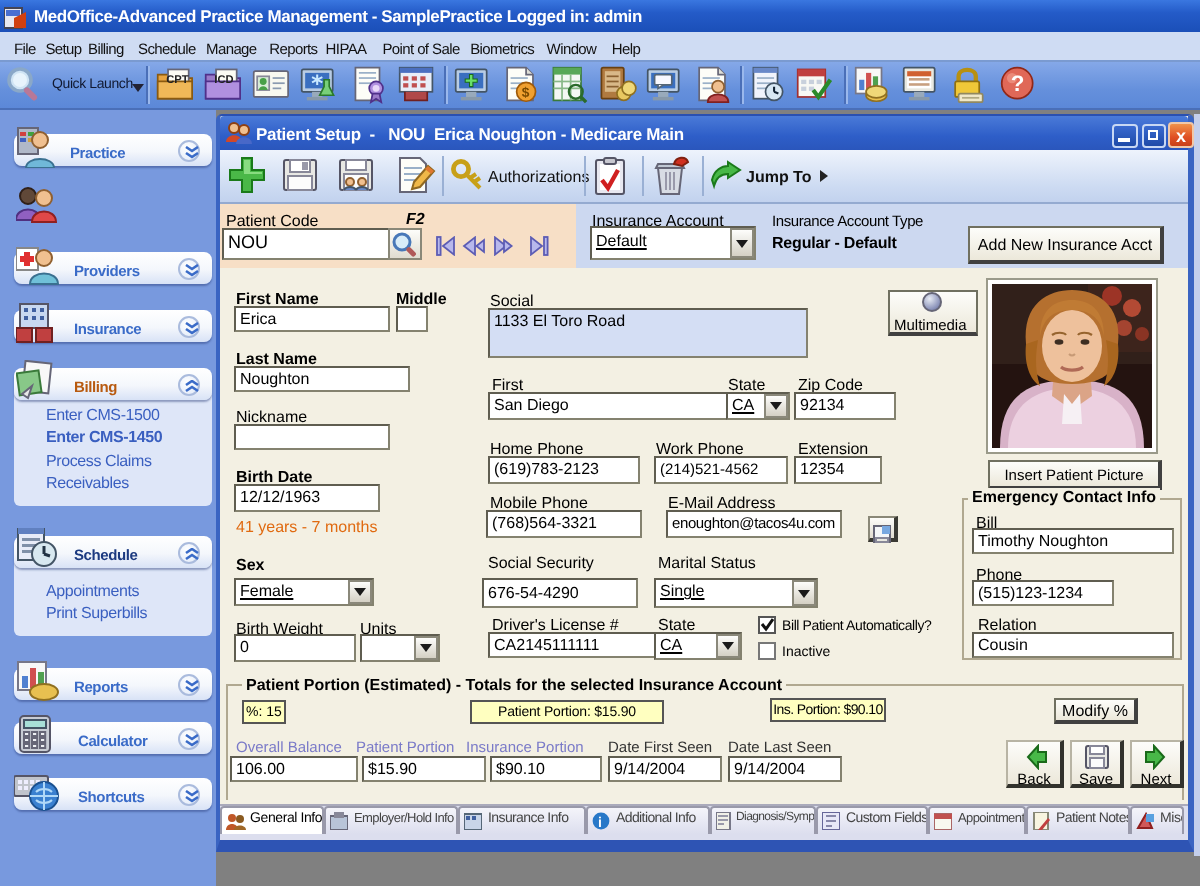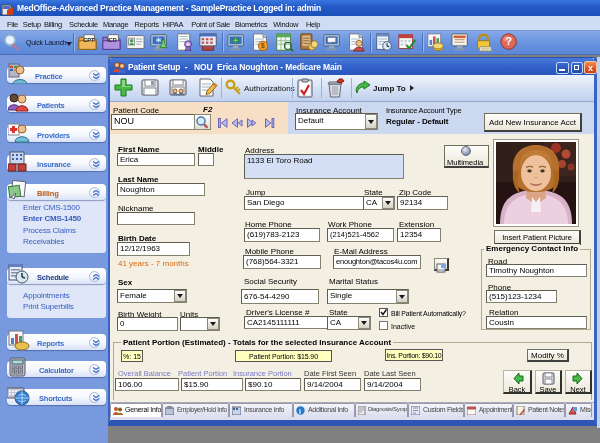--- a/index.html
+++ b/index.html
@@ -2,21 +2,21 @@
 <html><head>
 <meta charset="utf-8">
 <style>
 * { margin:0; padding:0; box-sizing:border-box; }
 html,body { width:600px; height:443px; overflow:hidden; }
 #app { position:relative; width:600px; height:443px; font-family:"Liberation Sans",sans-serif; background:#808080; }
 .abs { position:absolute; }
 .lbl { position:absolute; font-size:8px; color:#000; white-space:nowrap; line-height:9px; }
 .b { font-weight:bold; }
 .tb { position:absolute; background:#fff; border:1px solid #84826f; border-top-color:#5f5d50; border-left-color:#5f5d50; font-size:8px; line-height:11px; padding:0 0 0 2px; color:#000; white-space:nowrap; overflow:hidden; }
-.combo { position:absolute; background:#fff; border:1px solid #84826f; border-top-color:#5f5d50; border-left-color:#5f5d50; font-size:8px; line-height:11px; padding:0 0 12px 2px; color:#000; white-space:nowrap; overflow:hidden; }
+.combo { position:absolute; background:#fff; border:1px solid #84826f; border-top-color:#5f5d50; border-left-color:#5f5d50; font-size:8px; line-height:11px; padding:0 0 12px 2px; color:#000; white-space:nowrap; overflow:hidden;text-decoration:underline; }
 .carr { position:absolute; right:0px; top:0px; bottom:0px; width:12px; background:linear-gradient(#fdfdfb,#d4d0c4); border:1px solid #8a887a; font-size:0; }
 .carr::after { content:''; position:absolute; left:50%; top:50%; margin:-2px 0 0 -3px; border-left:3px solid transparent; border-right:3px solid transparent; border-top:4px solid #1a1a1a; }
 .sbbar { position:absolute; left:7px; width:99px; height:16px; background:linear-gradient(#ffffff,#f4f7fc 55%,#d8e2f6); border-radius:4px; box-shadow:0 1px 1px rgba(40,60,120,.45); }
 .sbtxt { position:absolute; top:5px; font-size:7.5px; font-weight:bold; color:#3a6bc8; letter-spacing:-0.2px; }
 .chev { position:absolute; right:6px; top:2.5px; width:11px; height:11px; background:radial-gradient(circle at 40% 35%,#ffffff,#dfe8f8); border:1px solid #aabbdd; border-radius:50%; }
 .chev svg { position:absolute; left:1.5px; top:2px; }
 .sblink { font-size:8px; color:#3a5fc0; letter-spacing:-0.2px; }
 .navbtn { position:absolute; top:370px; width:29px; height:24px; background:linear-gradient(#fdfdfa,#ece8da); border:1px solid #b8b4a4; border-right:2px solid #32322c; border-bottom:2px solid #32322c; text-align:center; font-size:7.5px; }
 .navbtn svg { display:block; margin:1px auto 0; }
 .tabic { position:absolute; left:2px; top:2px; }
@@ -240,28 +240,20 @@
 <div class="abs" style="left:7px;top:274px;width:99px;height:44px;background:#dee6f8;border-radius:0 0 3px 3px;"></div>
 <div class="abs sblink" style="left:23px;top:203px;">Enter CMS-1500</div>
 <div class="abs sblink" style="left:23px;top:214px;font-weight:bold;">Enter CMS-1450</div>
 <div class="abs sblink" style="left:23px;top:226px;">Process Claims</div>
 <div class="abs sblink" style="left:23px;top:237px;">Receivables</div>
 <div class="abs sblink" style="left:23px;top:291px;">Appointments</div>
 <div class="abs sblink" style="left:23px;top:302px;">Print Superbills</div>
 
 <div class="sbbar" style="top:67px;">
       <span class="sbtxt" style="left:28px;">Practice</span>
-      <span class="chev">
-        <svg width="8" height="7" viewBox="0 0 8 7">
-          <path d="M1 0.5 L4 2.5 L7 0.5 M1 3.5 L4 5.5 L7 3.5" fill="none" stroke="#3a6bc8" stroke-width="1.3"></path>
-        </svg>
-      </span>
-    </div>
-<div class="sbbar" style="top:96px;">
-      <span class="sbtxt" style="left:30px;">Patients</span>
       <span class="chev">
         <svg width="8" height="7" viewBox="0 0 8 7">
           <path d="M1 0.5 L4 2.5 L7 0.5 M1 3.5 L4 5.5 L7 3.5" fill="none" stroke="#3a6bc8" stroke-width="1.3"></path>
         </svg>
       </span>
     </div>
 <div class="sbbar" style="top:126px;">
       <span class="sbtxt" style="left:30px;">Providers</span>
       <span class="chev">
         <svg width="8" height="7" viewBox="0 0 8 7">
@@ -524,25 +516,25 @@
 <div class="abs lbl" style="left:296px;top:106px;font-size:8px;">Insurance Account</div>
 <div class="combo" style="left:295px;top:113px;width:83px;height:17px;font-size:8px;line-height:14px;">Default<span class="carr"></span></div>
 <div class="abs lbl" style="left:386px;top:106px;font-size:7.5px;letter-spacing:-0.2px;">Insurance Account Type</div>
 <div class="abs lbl" style="left:386px;top:117px;font-size:8px;font-weight:bold;letter-spacing:-0.1px;">Regular - Default</div>
 <div class="abs" style="left:484px;top:113px;width:98px;height:19px;background:linear-gradient(#fdfdfa,#ece8da);border:1px solid #707060;border-right:2px solid #404040;border-bottom:2px solid #404040;font-size:8px;text-align:center;line-height:17px;">Add New Insurance Acct</div>
 
 <div class="abs lbl b" style="left:118px;top:145px;font-size:8px;">First Name</div>
 <div class="tb" style="left:117px;top:153px;width:78px;height:13px;">Erica</div>
 <div class="abs lbl b" style="left:198px;top:145px;font-size:8px;">Middle</div>
 <div class="tb" style="left:198px;top:153px;width:16px;height:13px;"></div>
-<div class="abs lbl" style="left:245px;top:146px;font-size:8px;">Address</div>
+<div class="abs lbl" style="left:245px;top:146px;font-size:8px;">Social</div>
 <div class="tb" style="left:244px;top:154px;width:160px;height:25px;background:#d4def4;">1133 El Toro Road</div>
 <div class="abs lbl b" style="left:118px;top:175px;font-size:8px;">Last Name</div>
 <div class="tb" style="left:117px;top:183px;width:88px;height:13px;">Noughton</div>
-<div class="abs lbl" style="left:246px;top:188px;font-size:8px;">Jump</div>
+<div class="abs lbl" style="left:246px;top:188px;font-size:8px;">First</div>
 <div class="tb" style="left:244px;top:196px;width:121px;height:14px;">San Diego</div>
 <div class="abs lbl" style="left:364px;top:188px;font-size:8px;">State</div>
 <div class="combo" style="left:363px;top:196px;width:32px;height:14px;font-size:8px;">CA<span class="carr"></span></div>
 <div class="abs lbl" style="left:399px;top:188px;font-size:8px;">Zip Code</div>
 <div class="tb" style="left:397px;top:196px;width:51px;height:14px;">92134</div>
 <div class="abs lbl" style="left:118px;top:204px;font-size:8px;">Nickname</div>
 <div class="tb" style="left:117px;top:212px;width:78px;height:13px;"></div>
 <div class="abs lbl" style="left:245px;top:220px;font-size:8px;">Home Phone</div>
 <div class="tb" style="left:244px;top:228px;width:76px;height:14px;">(619)783-2123</div>
 <div class="abs lbl" style="left:328px;top:220px;font-size:8px;">Work Phone</div>
@@ -611,21 +603,21 @@
 <path d="M30 25.5 C32 24 36 24 37 25.5" stroke="#96642e" stroke-width="1.1" fill="none"></path>
 <path d="M43 25.5 C44 24 48 24 50 25.5" stroke="#96642e" stroke-width="1.1" fill="none"></path>
 <path d="M38.5 35 C39.5 36 40.5 36 41.5 35" stroke="#c79a76" fill="none"></path>
 <path d="M34.5 41.5 C37 43.6 43 43.6 45.5 41.5" stroke="#b06a56" stroke-width="1.6" fill="none"></path>
 <path d="M36 55 L40 60 L44 55 L45 70 L35 70 Z" fill="#f6f0f4"></path>
 </svg></div>
 <div class="abs" style="left:494px;top:230px;width:87px;height:15px;background:linear-gradient(#fdfdfa,#ece8da);border:1px solid #707060;border-right:2px solid #404040;border-bottom:2px solid #404040;font-size:7.5px;text-align:center;line-height:13px;">Insert Patient Picture</div>
 
 <div class="abs" style="left:481px;top:249px;width:110px;height:81px;border:1px solid #b0a890;"></div>
 <div class="abs lbl b" style="left:484px;top:244px;font-size:8px;background:#f3f0e3;padding:0 2px;">Emergency Contact Info</div>
-<div class="abs lbl" style="left:488px;top:257px;font-size:8px;">Road</div>
+<div class="abs lbl" style="left:488px;top:257px;font-size:8px;">Bill</div>
 <div class="tb" style="left:486px;top:264px;width:101px;height:13px;">Timothy Noughton</div>
 <div class="abs lbl" style="left:488px;top:283px;font-size:8px;">Phone</div>
 <div class="tb" style="left:486px;top:290px;width:71px;height:13px;">(515)123-1234</div>
 <div class="abs lbl" style="left:489px;top:308px;font-size:8px;">Relation</div>
 <div class="tb" style="left:486px;top:316px;width:101px;height:13px;">Cousin</div>
 
 <div class="abs" style="left:113px;top:342px;width:479px;height:58px;border:1px solid #b0a890;border-bottom:none;"></div>
 <div class="abs lbl b" style="left:121px;top:338px;font-size:8px;background:#f3f0e3;padding:0 2px;">Patient Portion (Estimated) - Totals for the selected Insurance Account</div>
 <div class="abs" style="left:121px;top:350px;width:22px;height:12px;background:#ffffc0;border:1px solid #555;font-size:7px;line-height:11px;text-align:center;white-space:nowrap;">%: 15</div>
 <div class="abs" style="left:235px;top:350px;width:97px;height:12px;background:#ffffc0;border:1px solid #555;font-size:7px;line-height:11px;text-align:center;white-space:nowrap;letter-spacing:-0.1px;">Patient Portion: $15.90</div>

